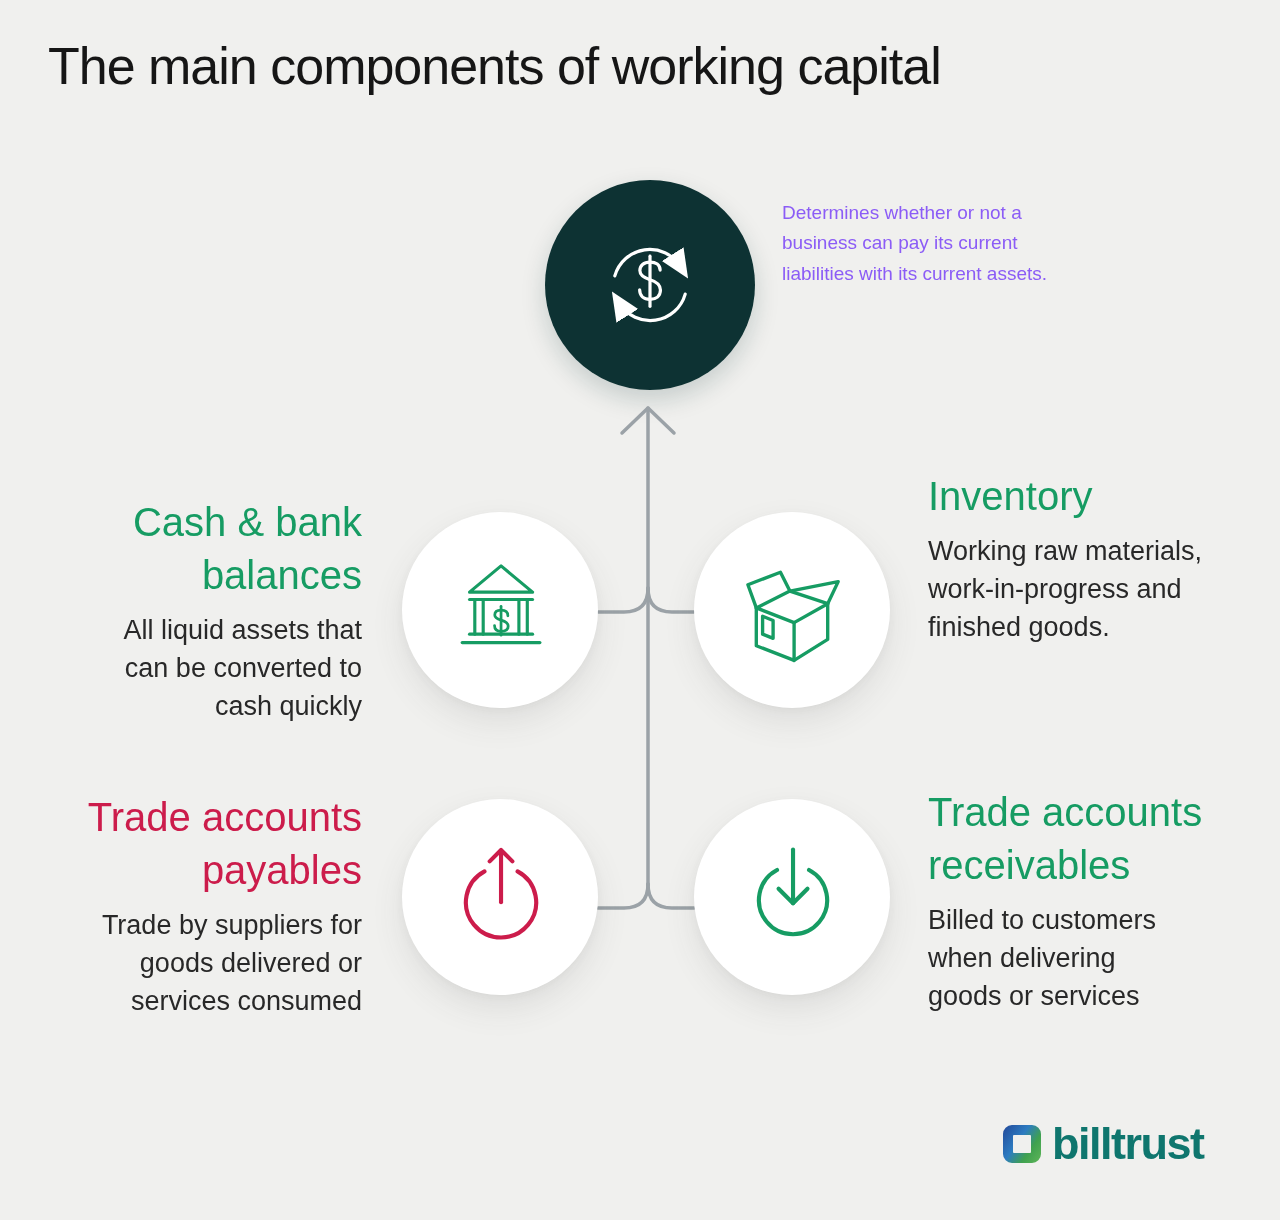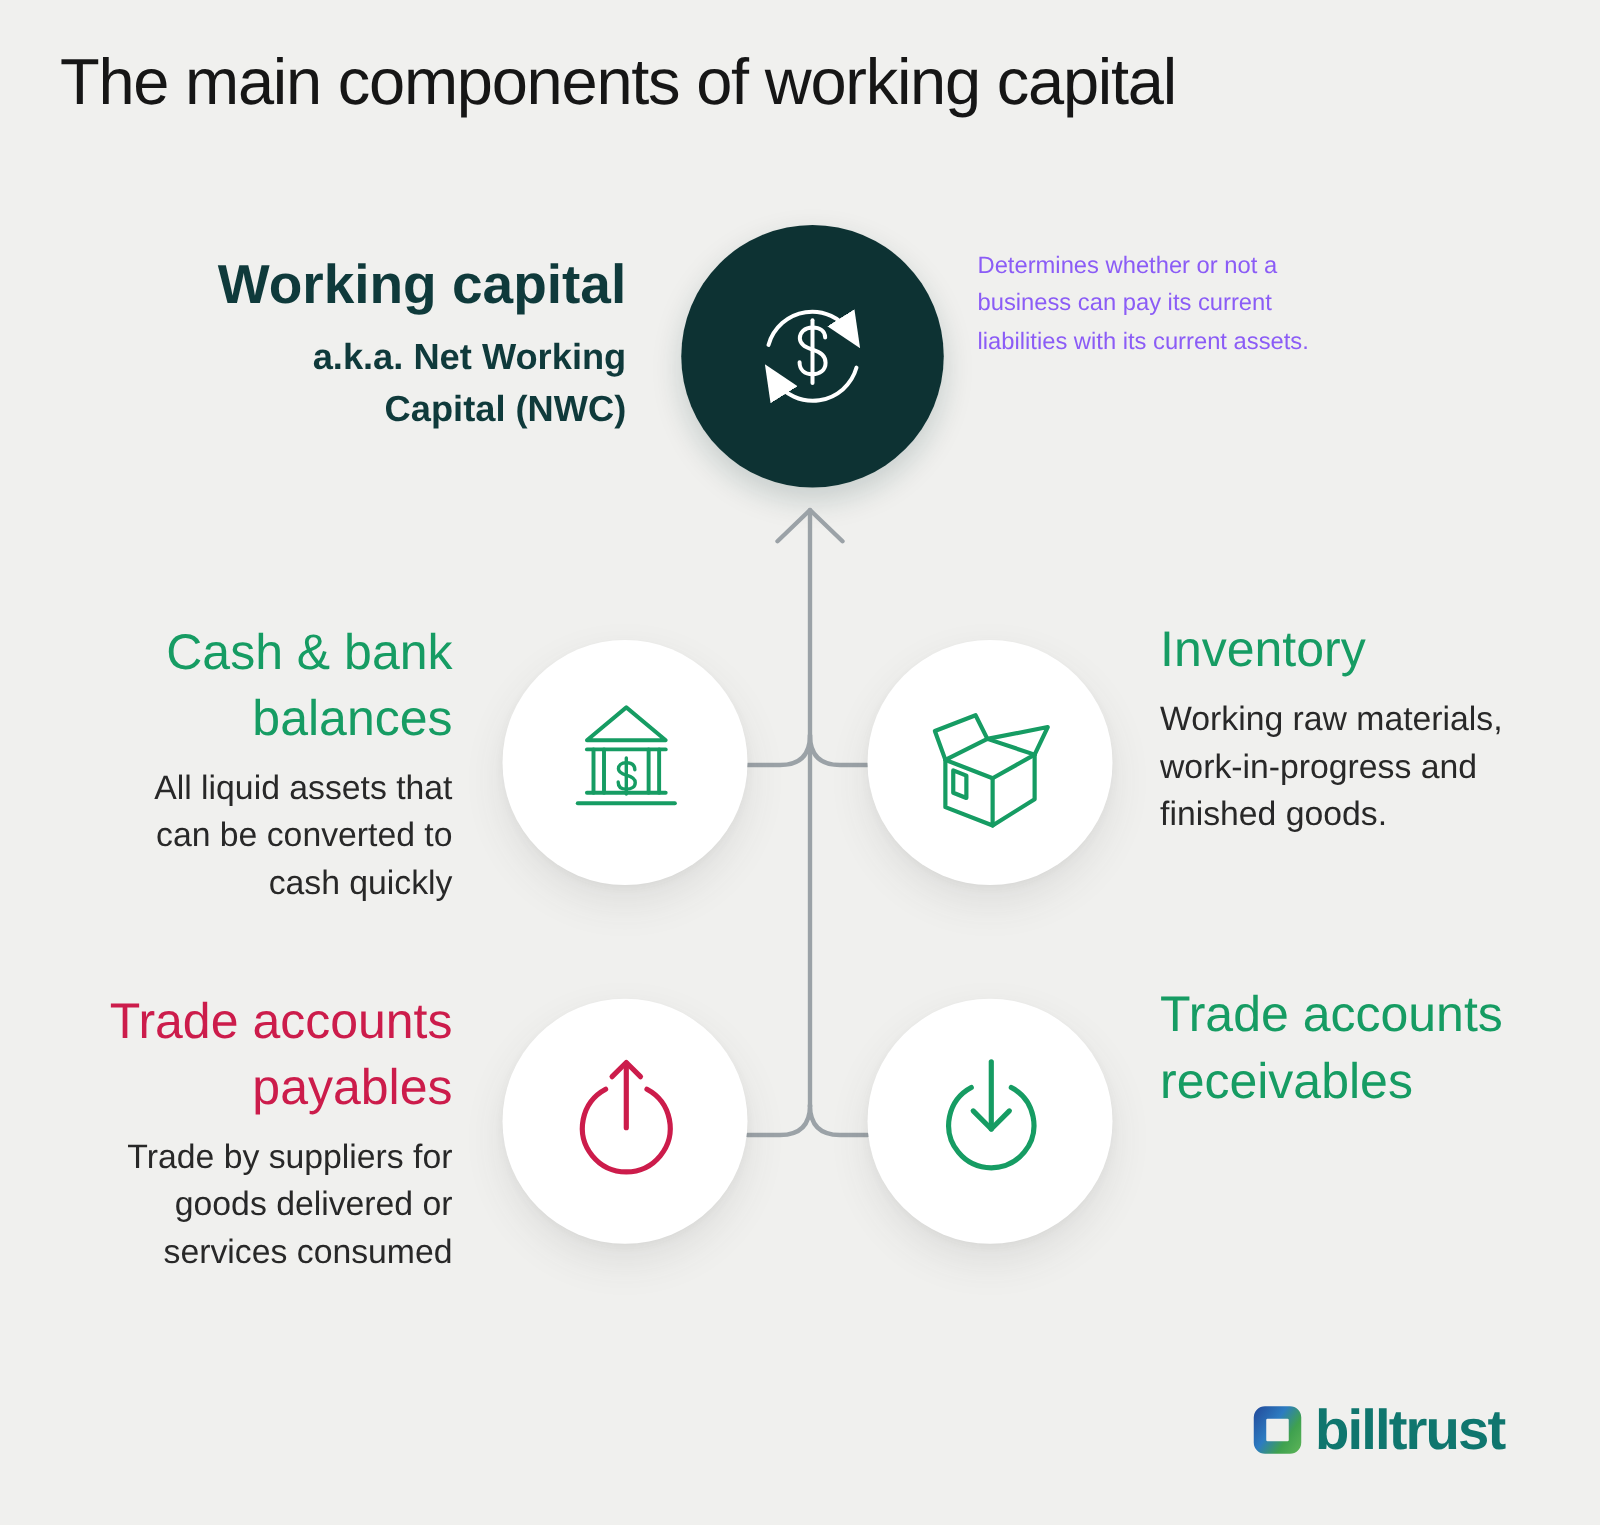--- a/index.html
+++ b/index.html
@@ -34,44 +34,39 @@
   .node-receivables { left:694px; top:799px; }
 
   
   .label { position:absolute; }
   .label h3 { font-size:40px; font-weight:normal; line-height:1.32; white-space:pre-line; }
   .label p  { margin-top:9px; font-size:27px; color:#282828; line-height:1.42;
               white-space:pre-line; }
   .label-right { text-align:right; right:918px; width:340px; }
   .label-left  { left:928px; width:330px; }
   .label-cash        { top:496px; }
-  .label-inventory   { top:494px; }
+  .label-inventory   { top:470px; }
   .label-payables    { top:791px; }
   .label-receivables { top:786px; }
   .green-h { color:#169c63; }
   .red-h   { color:#cc1c4b; }
 
   
   .brand { position:absolute; left:1002px; top:1118px; display:flex; align-items:center; gap:10px; }
   .brand-word { font-size:45px; font-weight:bold; letter-spacing:-1.5px; color:#0f766e; }
 
   svg { display:block; }
 </style>
 </head>
 <body>
 
 <div class="page">
 
   <h1 class="title">The main components of working capital</h1>
 
-  <div class="wc-block">
-    <div class="wc-heading">Working capital</div>
-    <div class="wc-sub">a.k.a. Net Working
-Capital (NWC)</div>
-  </div>
 
   <div class="hero-circle">
     <span>
       <svg width="128" height="128" viewBox="0 0 120 120" fill="none">
         <defs>
           <marker id="mw" markerWidth="9" markerHeight="9" refX="4.5" refY="4.5" orient="auto">
             <path d="M0,0.5 L9,4.5 L0,8.5 Z" fill="#ffffff"></path>
           </marker>
         </defs>
         <g stroke="#ffffff" stroke-width="3" stroke-linecap="round" stroke-linejoin="round">
@@ -176,20 +171,23 @@
     <h3 class="red-h">Trade accounts
 payables</h3>
     <p>Trade by suppliers for
 goods delivered or
 services consumed</p>
   </div>
 
   <div class="label label-left label-receivables">
     <h3 class="green-h">Trade accounts
 receivables</h3>
+    <p>Billed to customers
+when delivering
+goods or services</p>
   </div>
 
   <div class="brand">
     <span>
       <svg width="40" height="40" viewBox="0 0 40 40">
         <defs>
           <linearGradient id="btg" x1="0" y1="0.15" x2="1" y2="0.85">
             <stop offset="0" stop-color="#24509f"></stop>
             <stop offset="0.4" stop-color="#2d7cc1"></stop>
             <stop offset="0.72" stop-color="#3fa14f"></stop>

